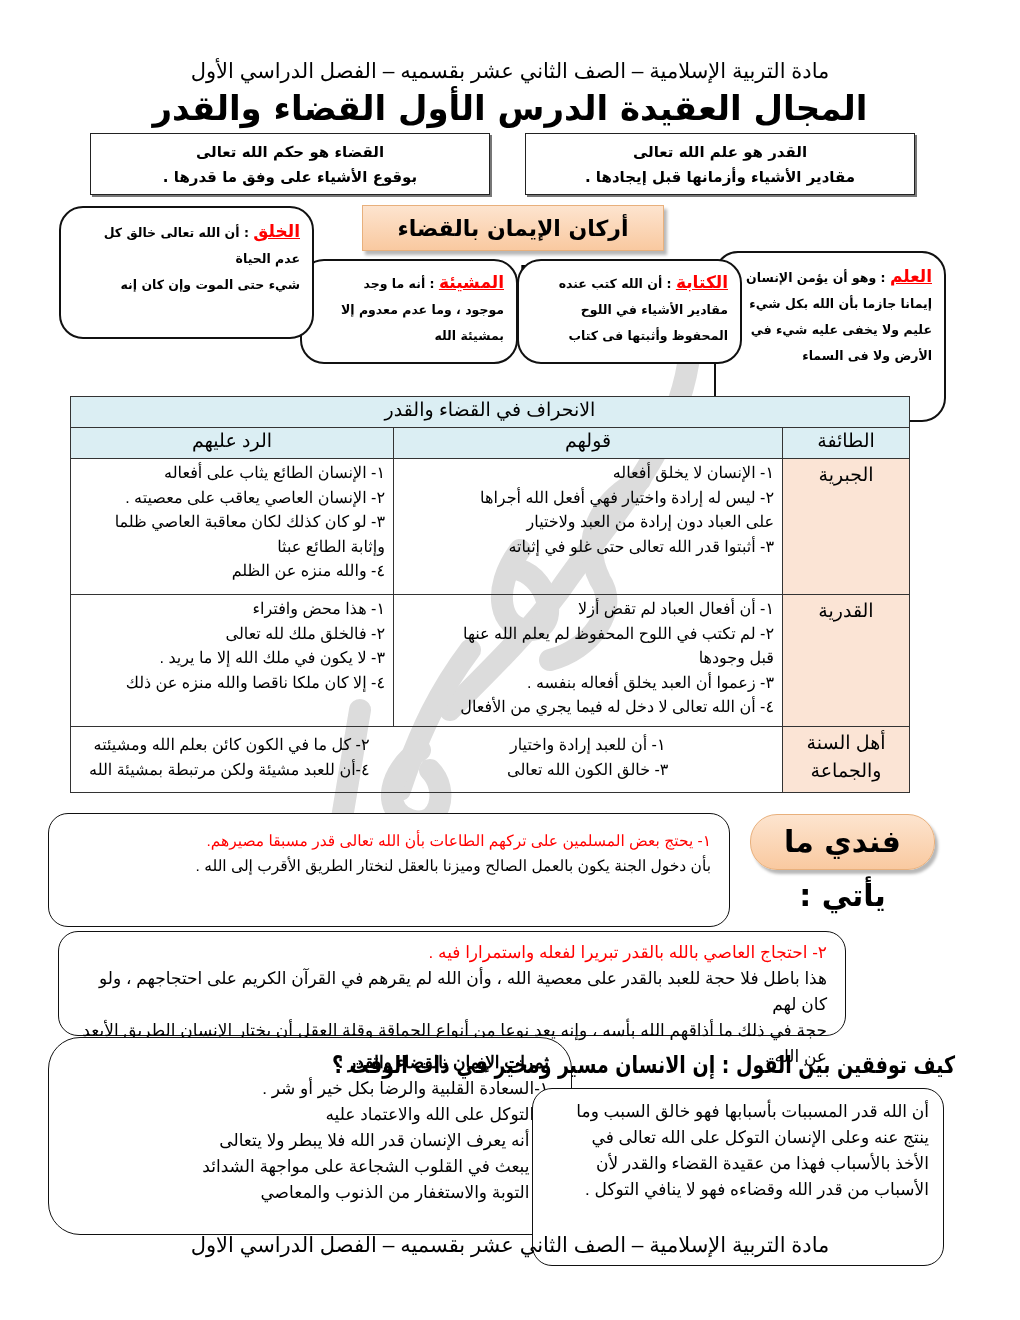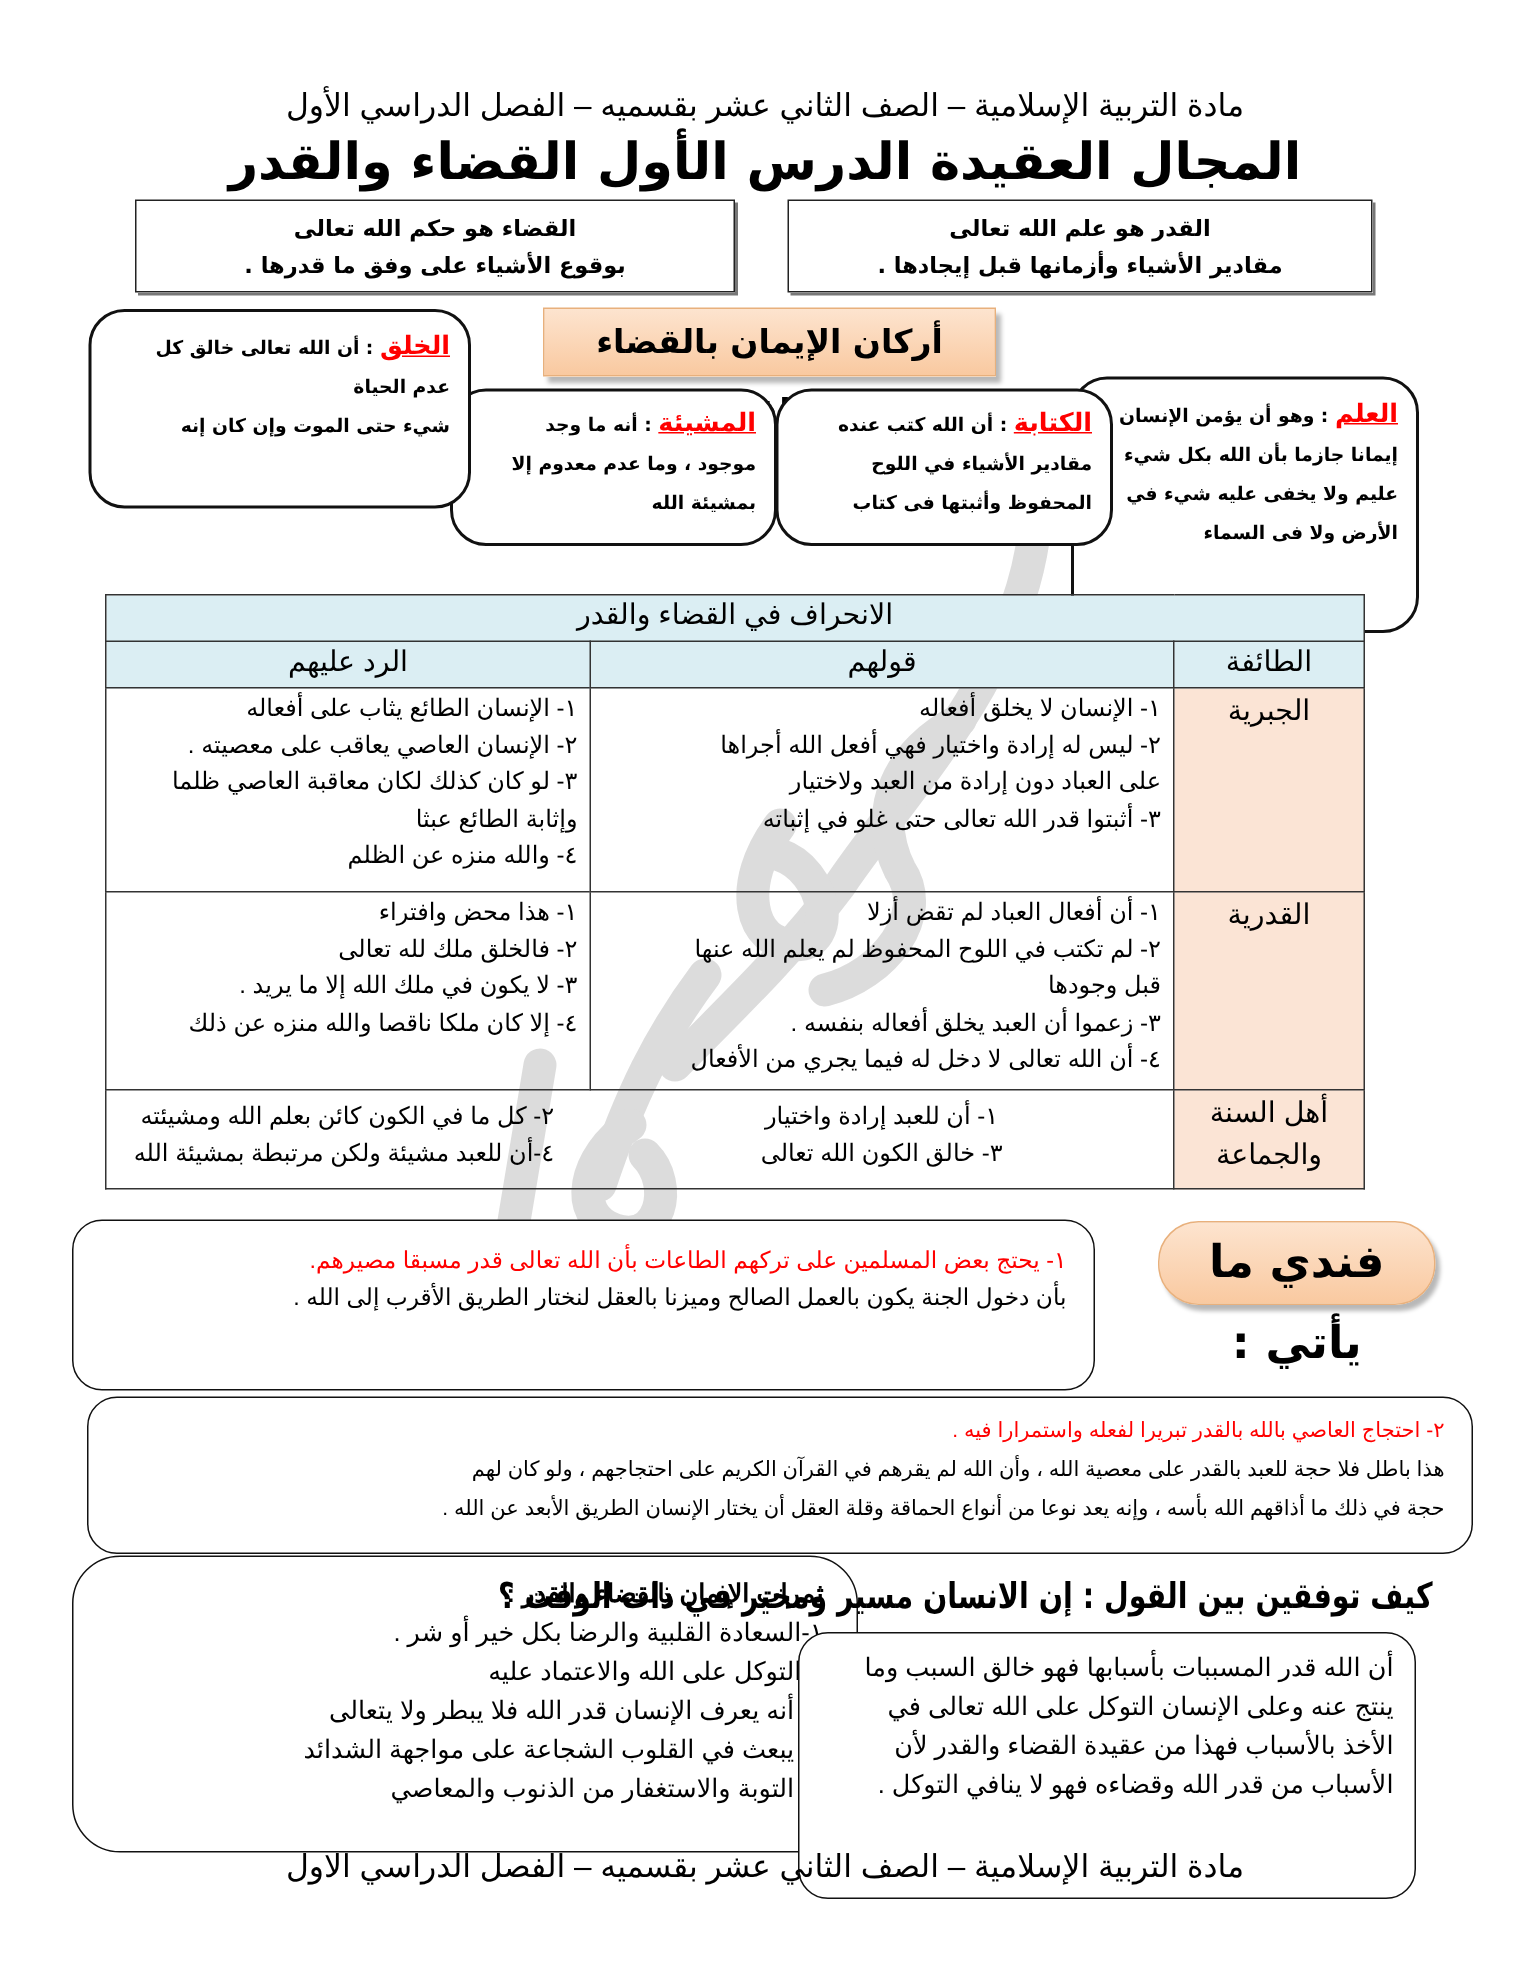--- a/index.html
+++ b/index.html
@@ -177,28 +177,28 @@
       <span class="li">٣- خالق الكون الله تعالى</span>
     </td>
     <td class="cell" style="border-right:none;">
       <span class="li" style="padding-top:4px; padding-right:16px;">٢- كل ما في الكون كائن بعلم الله ومشيئته</span>
       <span class="li" style="padding-right:16px;">٤-أن للعبد مشيئة ولكن مرتبطة بمشيئة الله</span>
     </td>
   </tr>
 </tbody>
   </table>
 
-<div class="abs badge" style="left:772px; top:814px; width:185px; height:56px; font-size:30px; line-height:54px;border-radius:27px;">فندي ما يأتي :</div>
+<div class="abs badge" style="left:750px; top:814px; width:185px; height:56px; font-size:30px; line-height:54px;border-radius:27px;">فندي ما يأتي :</div>
 
 <div class="abs rbox" style="left:48px; top:813px; width:682px; height:114px; padding:14px 18px 0 18px; font-size:15.5px; line-height:25px;">
   <div class="red">١- يحتج بعض المسلمين على تركهم الطاعات بأن الله تعالى قدر مسبقا مصيرهم.</div>
   <div>بأن دخول الجنة يكون بالعمل الصالح وميزنا بالعقل لنختار الطريق الأقرب إلى الله .</div>
 </div>
 
-<div class="abs rbox" style="left:58px; top:931px; width:924px; height:105px; padding:8px 18px 0 18px; font-size:14px; line-height:26px;">
+<div class="abs rbox" style="left:58px; top:931px; width:788px; height:105px; padding:8px 18px 0 18px; font-size:17px; line-height:26px;">
   <div class="red">٢- احتجاج العاصي بالله بالقدر تبريرا لفعله واستمرارا فيه .</div>
   <div>هذا باطل فلا حجة للعبد بالقدر على معصية الله ، وأن الله لم يقرهم في القرآن الكريم على احتجاجهم ، ولو كان لهم</div>
   <div>حجة في ذلك ما أذاقهم الله بأسه ، وإنه يعد نوعا من أنواع الحماقة وقلة العقل أن يختار الإنسان الطريق الأبعد عن الله .</div>
 </div>
 
 <div class="abs rbox" style="left:48px; top:1037px; width:524px; height:198px; padding:12px 22px 0 10px; font-size:17px; line-height:26px; border-radius:32px;">
   <div style="font-weight:bold;">ثمرات الإيمان بالقضاء والقدر :</div>
   <div>١-السعادة القلبية والرضا بكل خير أو شر .</div>
   <div>٢-التوكل على الله والاعتماد عليه</div>
   <div>٣- أنه يعرف الإنسان قدر الله فلا يبطر ولا يتعالى</div>

